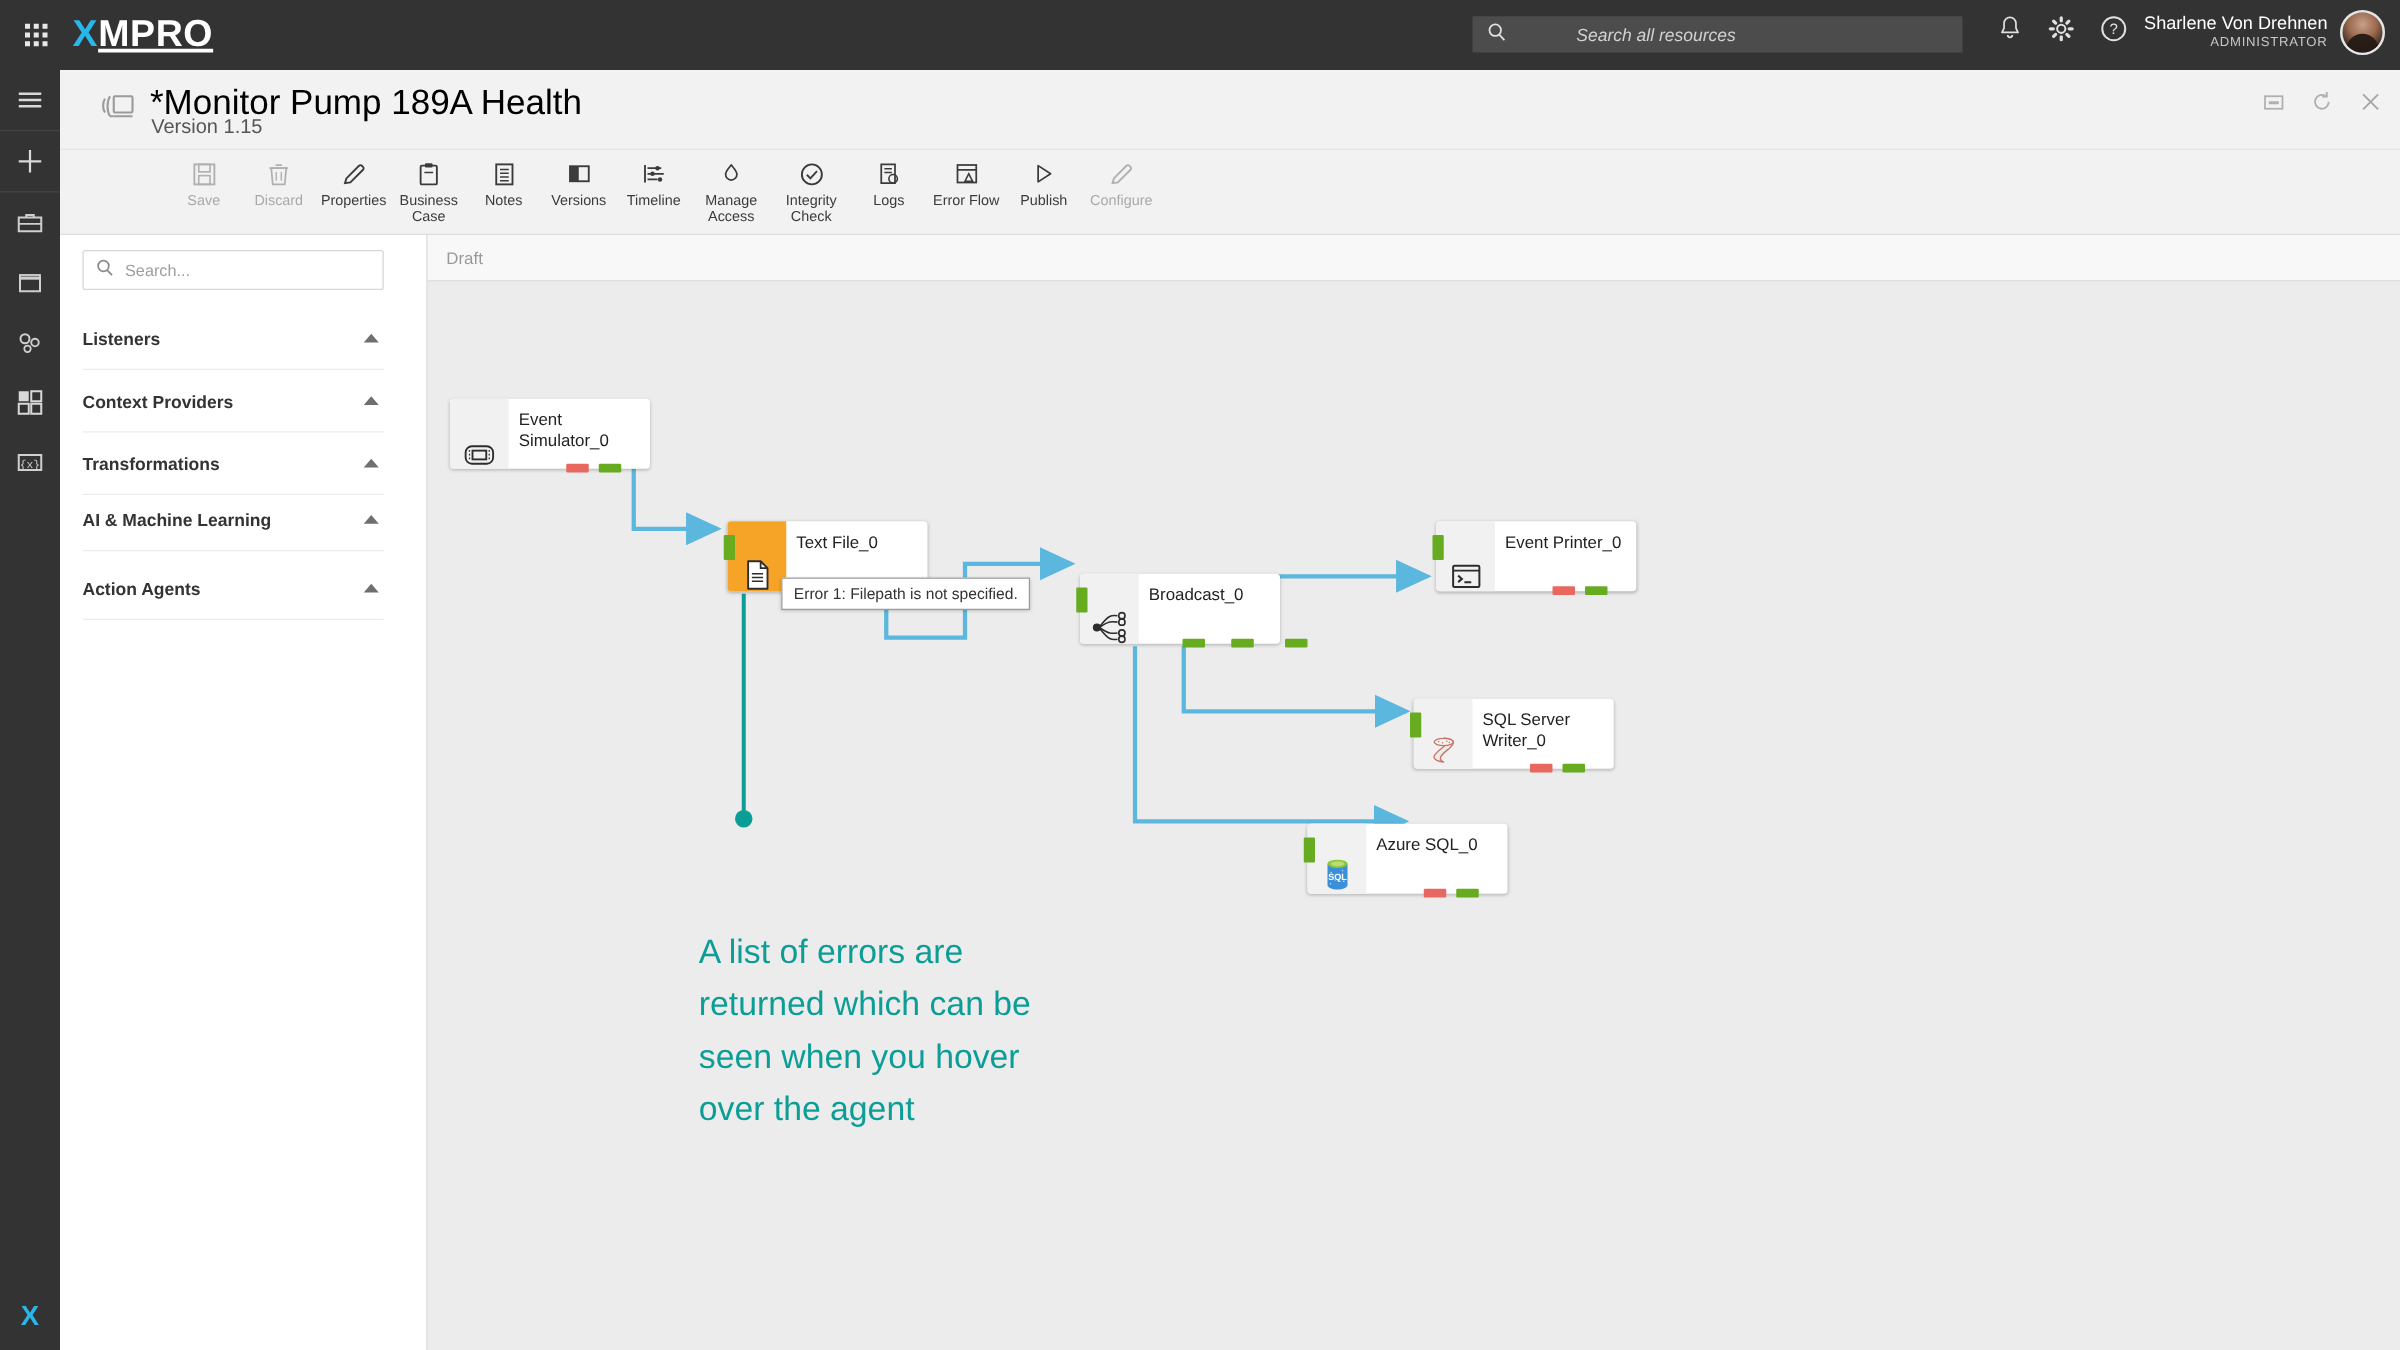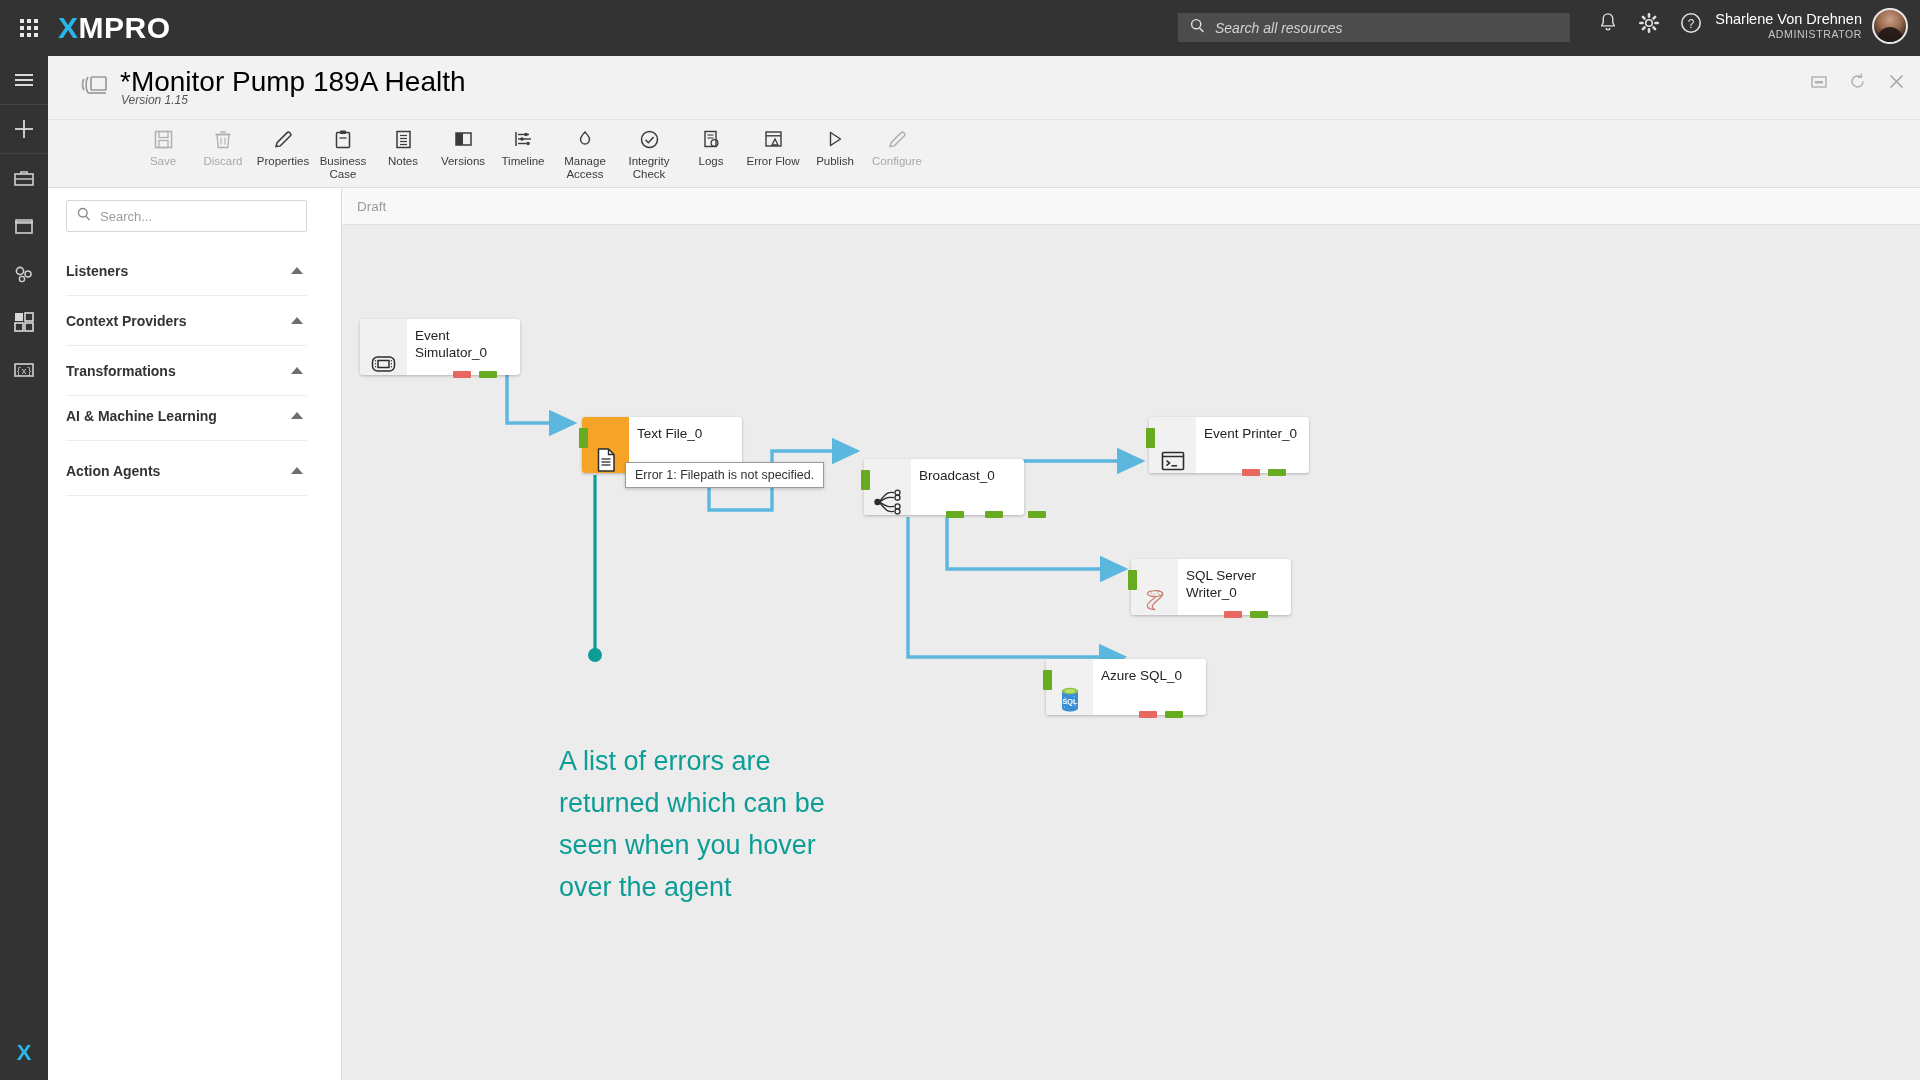--- a/index.html
+++ b/index.html
@@ -11,24 +11,24 @@
   
   #topbar {
     position: absolute; top: 0; left: 0; width: 1920px; height: 56px;
     background: #333333; display: flex; align-items: center;
   }
   #waffle { width: 58px; display: flex; align-items: center; justify-content: center; cursor: pointer; }
   .waffle-grid { display: grid; grid-template-columns: repeat(3, 4px); grid-gap: 3px; }
   .waffle-grid i { width: 4px; height: 4px; background: #e8e8e8; display: block; }
   #brand { display: flex; align-items: baseline; font-size: 30px; font-weight: bold; letter-spacing: 0.5px; }
   #brand .x { color: #29b6e8; }
-  #brand .rest { color: #ffffff; }
+  #brand .rest { color: #ffffff; text-decoration: underline; }
   #search-wrap {
     position: absolute; left: 1178px; top: 13px; width: 392px; height: 29px;
-    background: #4c4c4c; display: flex; align-items: center; padding: 2px 12px; cursor: text;
+    background: #4c4c4c; display: flex; align-items: center; padding: 2px 12px; cursor: text; gap: 46px;
   }
   #search-wrap svg { flex: 0 0 auto; }
   #search-input {
     background: transparent; border: 0; outline: 0; color: #dcdcdc;
     font-family: "Liberation Sans", sans-serif; font-size: 14px; font-style: italic;
     margin-left: 10px; width: 330px;
   }
   #search-input::placeholder { color: #d2d2d2; font-style: italic; }
   .top-icon { position: absolute; top: 11px; cursor: pointer; }
   #bell-icon { left: 1597px; }
@@ -62,21 +62,21 @@
     color: #29b6e8; font-size: 22px; font-weight: bold; cursor: pointer; }
   
   #doc-header {
     position: absolute; top: 56px; left: 48px; width: 1872px; height: 64px;
     background: #f2f2f2; border-bottom: 1px solid #e4e4e4;
   }
   #doc-icon { position: absolute; left: 30px; top: 12px; }
   #doc-title {
     position: absolute; left: 72px; top: 10px; font-size: 28px; color: #000000; white-space: nowrap;
   }
-  #doc-version { position: absolute; left: 73px; top: 37px; font-size: 12px; color: #555; font-style: italic; }
+  #doc-version { position: absolute; left: 73px; top: 37px; font-size: 16px; color: #555; }
   #win-controls { position: absolute; right: 14px; top: 16px; display: flex; gap: 20px; align-items: center; }
   .win-btn { cursor: pointer; opacity: .75; }
   
   #toolbar {
     position: absolute; top: 120px; left: 48px; width: 1872px; height: 68px;
     background: #f2f2f2; border-bottom: 1px solid #dddddd;
     display: flex; align-items: flex-start; padding-left: 86px; padding-top: 6px;
   }
   .tb-item {
     width: 58px; display: flex; flex-direction: column; align-items: center;

